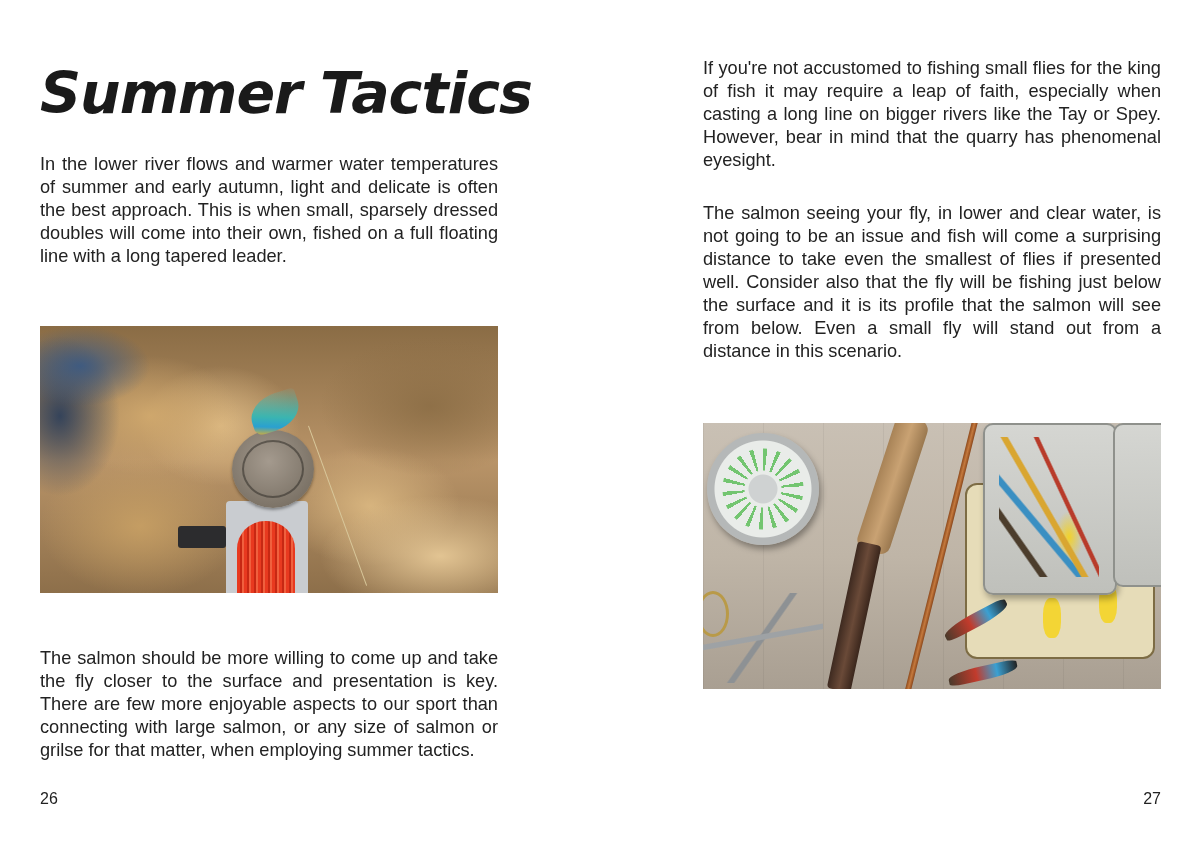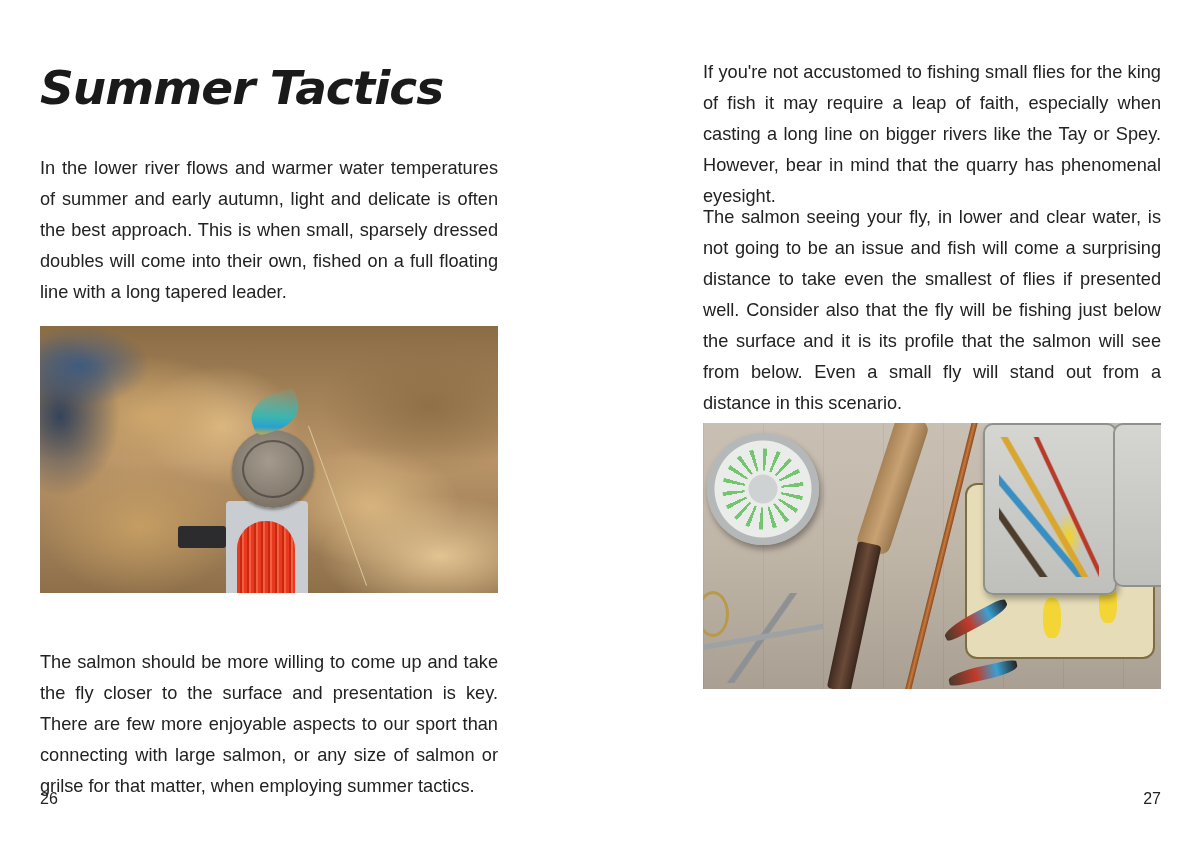--- a/index.html
+++ b/index.html
@@ -7,25 +7,25 @@
     width: 1200px; height: 846px; background: #ffffff; position: relative;
     overflow: hidden; color: #1e1e1e;
     font-family: "Liberation Sans", sans-serif;
   }
   .page { position: absolute; top: 0; height: 846px; }
   .page-left { left: 40px; width: 458px; }
   .page-right { left: 703px; width: 458px; }
   .title {
     position: absolute; top: 60px; left: 0; margin: 0;
     font-family: "DejaVu Sans", sans-serif; font-weight: bold; font-style: italic;
-    font-size: 47px; letter-spacing: -1px; color: #1a1a1a; white-space: nowrap;
+    font-size: 57px; letter-spacing: -1px; color: #1a1a1a; white-space: nowrap;
   }
   .para {
     position: absolute; left: 0; width: 458px; margin: 0;
-    font-size: 18.2px; line-height: 31px; text-align: justify;
+    font-size: 18.2px; line-height: 23px; text-align: justify;
     text-align-last: left; color: #222; font-weight: normal;
   }
   .pnum { position: absolute; top: 790px; font-size: 16px; color: #222; }
 
   
   .photo { position: absolute; overflow: hidden; }
   .photo1 {
     left: 0; top: 326px; width: 458px; height: 267px;
     background:
       radial-gradient(ellipse 70px 40px at 40px 40px, rgba(60,90,130,0.95), rgba(60,90,130,0) 100%),

